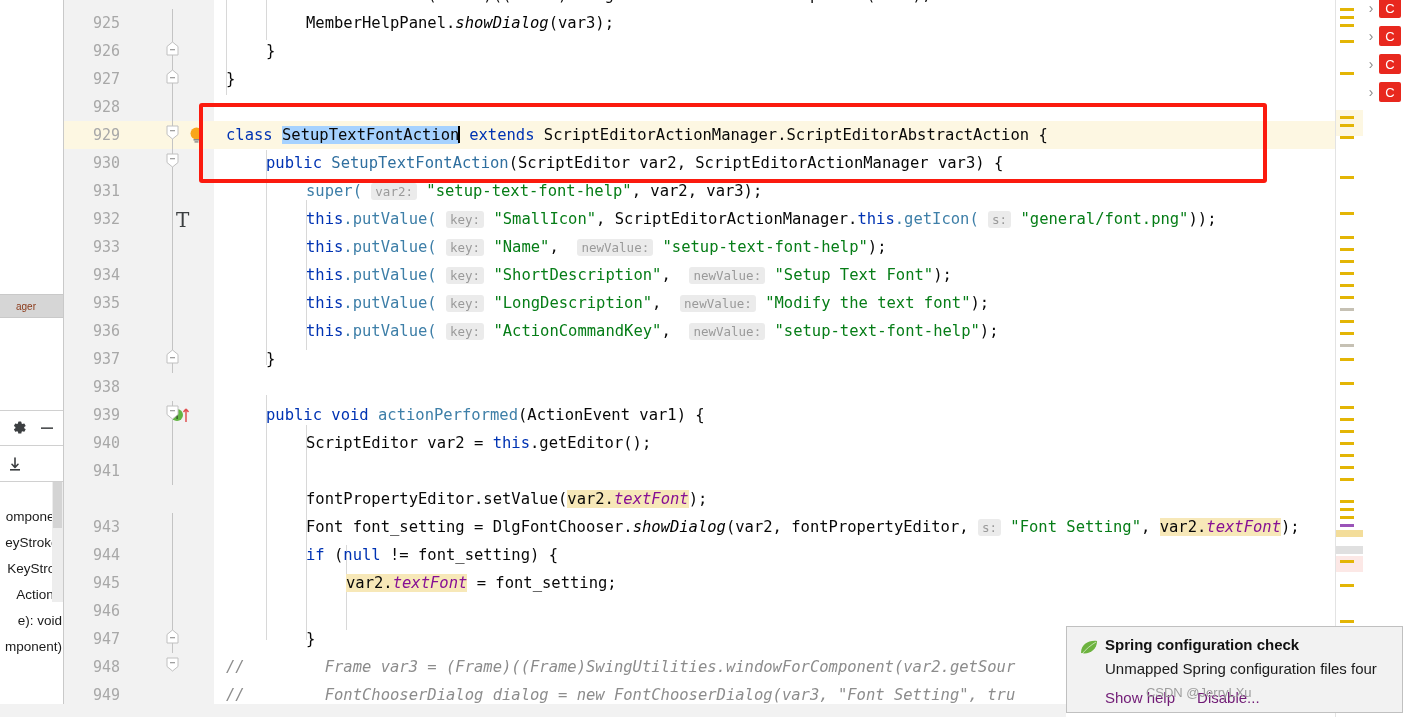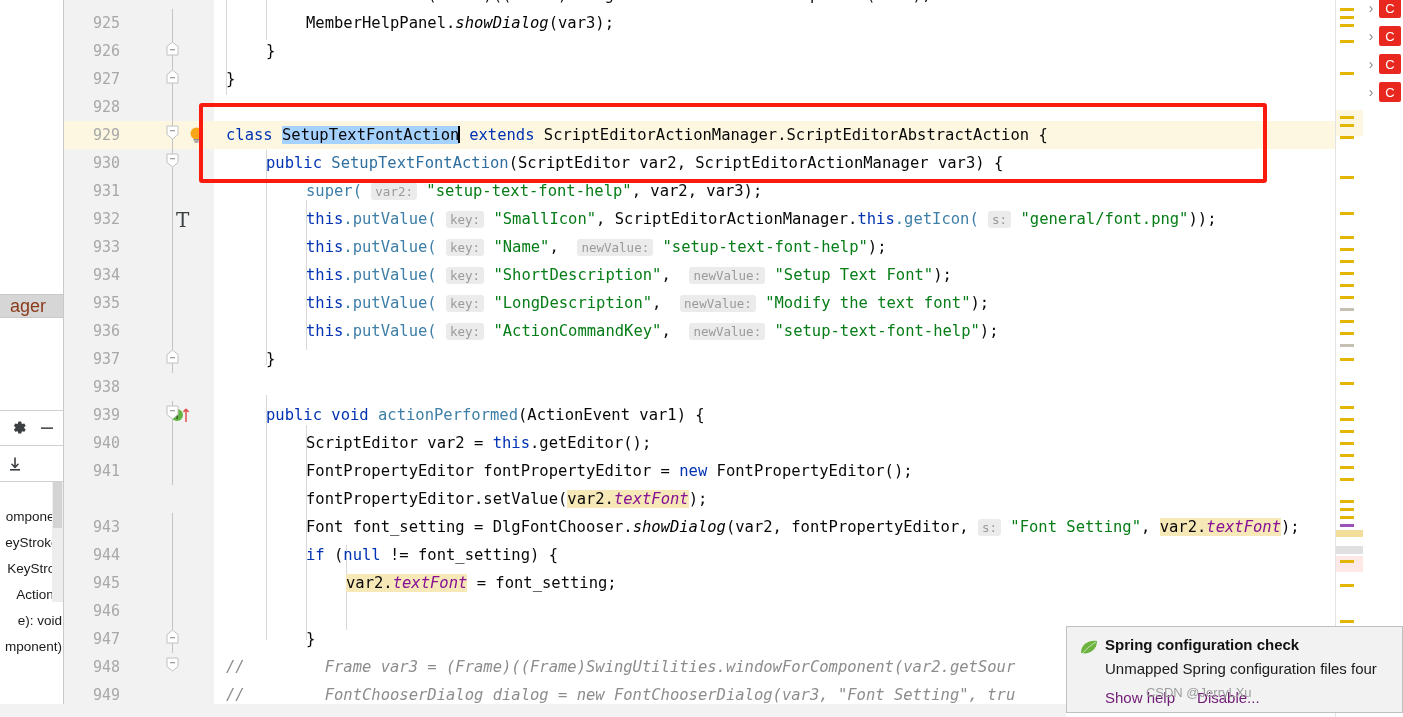--- a/index.html
+++ b/index.html
@@ -16,22 +16,22 @@
     position: absolute; left: 0; top: 0; width: 64px; height: 717px;
     background: #ffffff; border-right: 1px solid #c9c9c9;
     overflow: hidden;
   }
   .lp-tabrow {
     position:absolute; left:0; top:294px; width:64px; height:24px;
     background:#d6d6d6; border-top:1px solid #c9c9c9; border-bottom:1px solid #c9c9c9;
     display:flex; align-items:center;
   }
   .lp-tabrow span {
-    font-family:"Liberation Sans", sans-serif; font-size:18px; color:#8b3a1a;
-    padding-left:10px; white-space:nowrap;
+    font-family:"Liberation Sans", sans-serif; font-size:10px; color:#8b3a1a;
+    padding-left:16px; white-space:nowrap;
   }
   .lp-toolbar {
     position:absolute; left:0; top:410px; width:64px; height:36px;
     border-top:1px solid #d0d0d0; border-bottom:1px solid #d0d0d0;
     display:flex; align-items:center; justify-content:flex-end; gap:10px;
     padding-right:8px; background:#fff;
   }
   .lp-toolbar2 {
     position:absolute; left:0; top:446px; width:64px; height:36px;
     border-bottom:1px solid #d0d0d0; display:flex; align-items:center;
@@ -455,21 +455,20 @@
       <div class="cline" style="top:317px"><span style="padding-left:92px"></span><span class="kw">this</span><span class="fn">.putValue(</span> <span class="hint">key:</span> <span class="str">"ActionCommandKey"</span>,  <span class="hint">newValue:</span> <span class="str">"setup-text-font-help"</span>);</div>
 
       <div class="cline" style="top:345px"><span style="padding-left:52px"></span><span>}</span></div>
 
       <div class="cline" style="top:373px"></div>
 
       <div class="cline" style="top:401px"><span style="padding-left:52px"></span><span class="kw">public</span> <span class="kw">void</span> <span class="fn">actionPerformed</span><span>(ActionEvent var1) {</span></div>
 
       <div class="cline" style="top:429px"><span style="padding-left:92px"></span><span>ScriptEditor var2 = </span><span class="kw">this</span><span>.getEditor();</span></div>
 
-      <div class="cline" style="top:457px"><span style="padding-left:92px"></span><span>FontPropertyEditor fontPropertyEditor = </span><span class="kw">new</span><span> FontPropertyEditor();</span></div>
 
       <div class="cline" style="top:485px"><span style="padding-left:92px"></span><span>fontPropertyEditor.setValue(</span><span class="occ"><span>var2.</span><span class="fld">textFont</span></span><span>);</span></div>
 
       <div class="cline" style="top:513px"><span style="padding-left:92px"></span><span>Font font_setting = DlgFontChooser.</span><span class="stat">showDialog</span><span>(var2, fontPropertyEditor, </span><span class="hint">s:</span> <span class="str">"Font Setting"</span><span>, </span><span class="occ"><span>var2.</span><span class="fld">textFont</span></span><span>);</span></div>
 
       <div class="cline" style="top:541px"><span style="padding-left:92px"></span><span class="kw">if</span><span> (</span><span class="kw">null</span><span> != font_setting) {</span></div>
 
       <div class="cline" style="top:569px"><span style="padding-left:132px"></span><span class="occ"><span>var2.</span><span class="fld">textFont</span></span><span> = font_setting;</span></div>
 
       <div class="cline" style="top:597px"><span style="padding-left:132px"></span></div>

